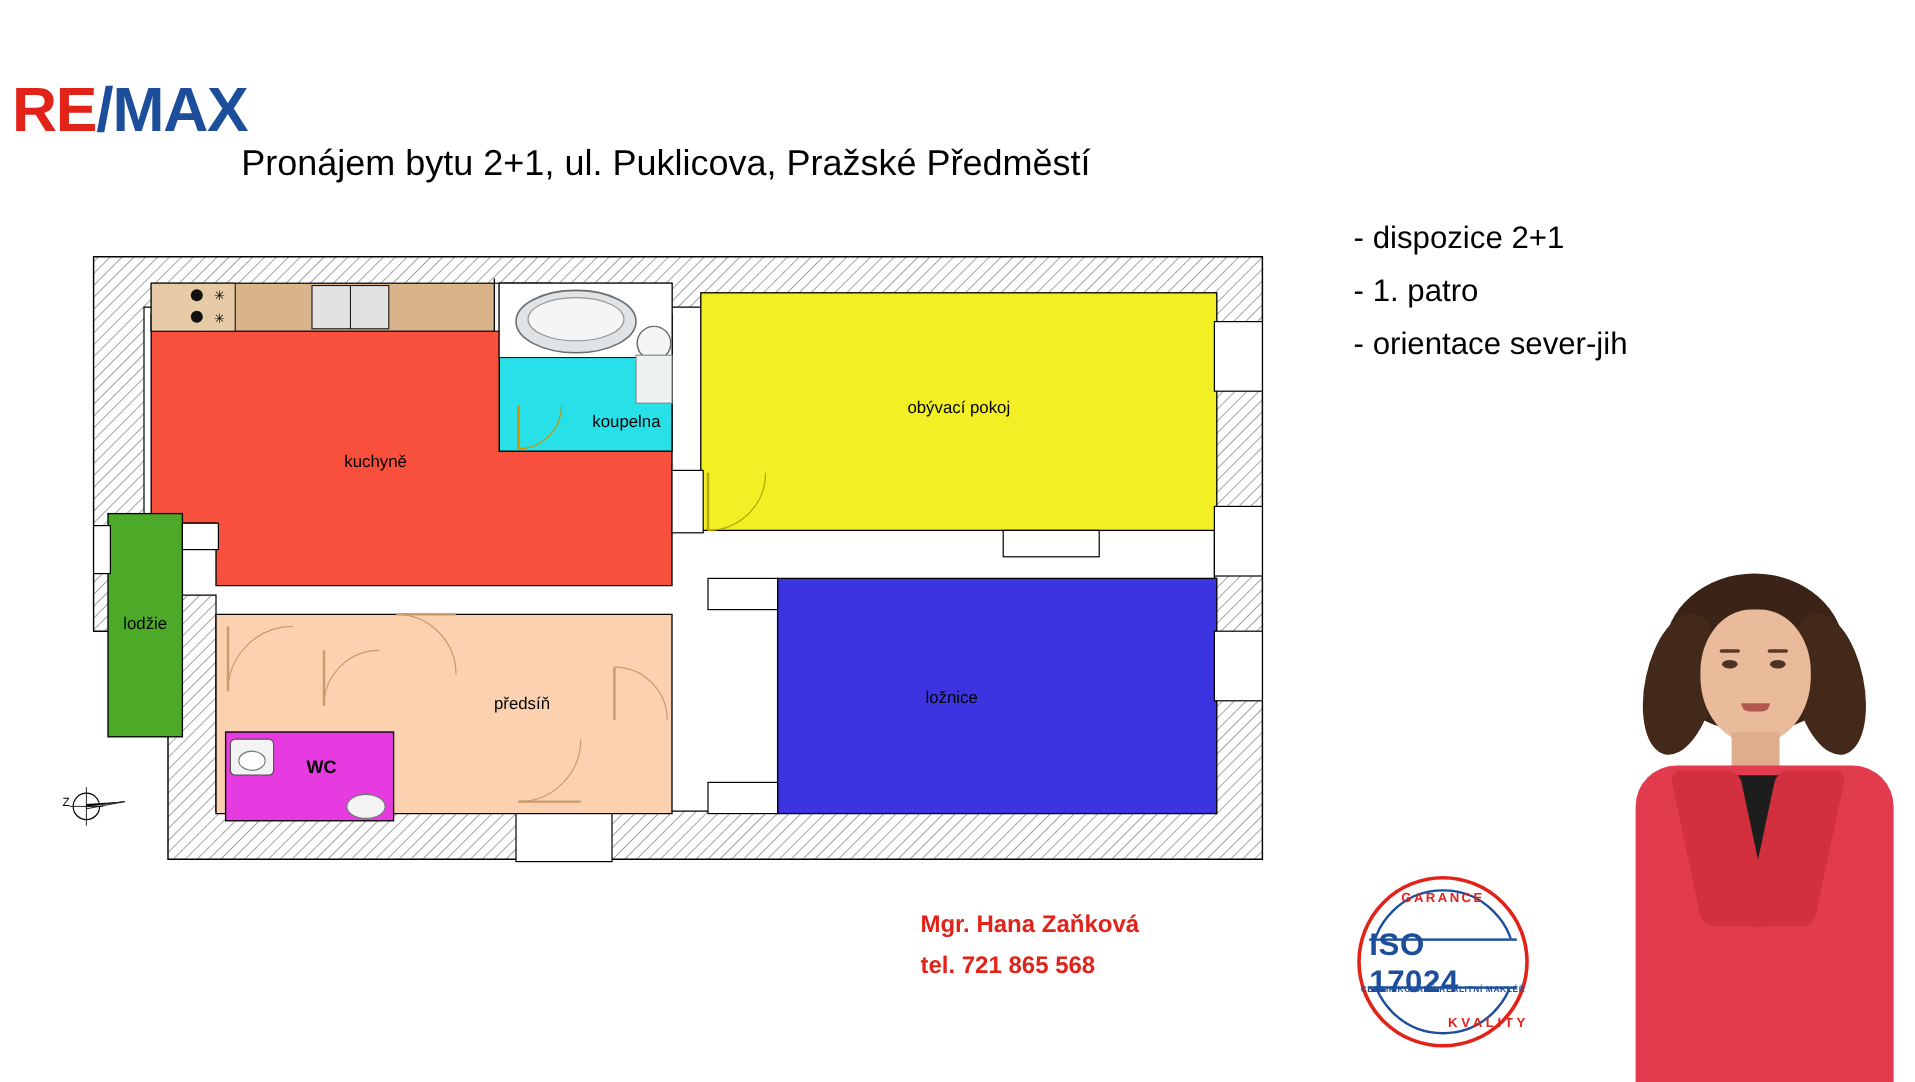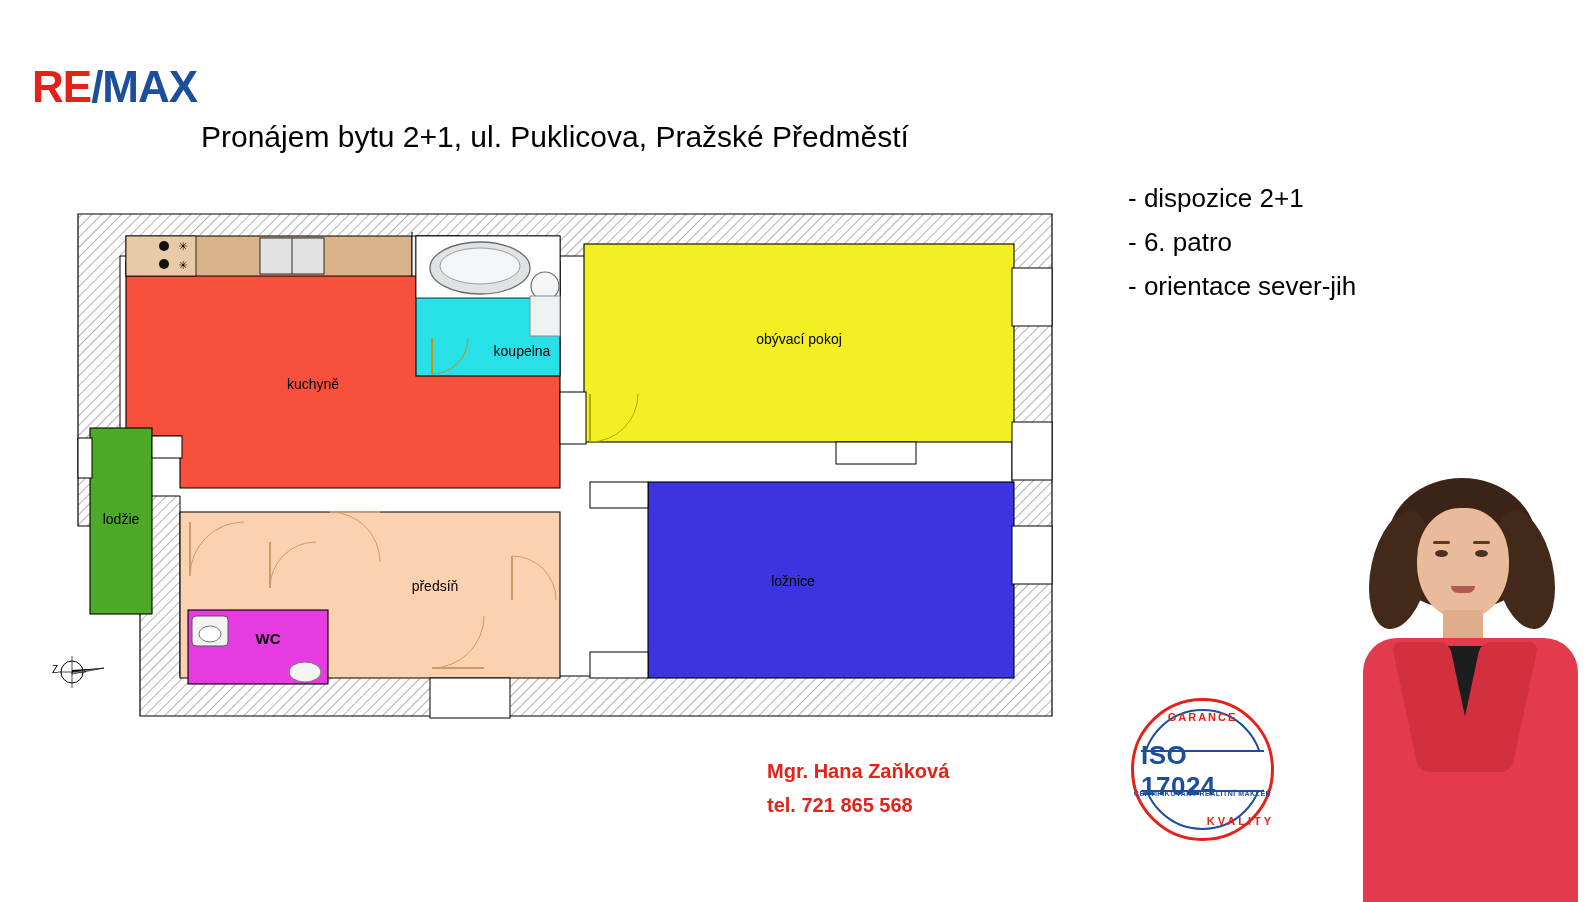--- a/index.html
+++ b/index.html
@@ -1,34 +1,34 @@
 <!DOCTYPE html>
 <html lang="cs"><head>
 <meta charset="utf-8">
 <style>
   html,body{margin:0;padding:0;background:#fff;}
   body{width:1596px;height:902px;position:relative;overflow:hidden;
        font-family:"Liberation Sans",sans-serif;color:#000;}
 
   
-  .logo{position:absolute;left:32px;top:62px;font-size:44px;font-weight:bold;letter-spacing:-1px;}
+  .logo{position:absolute;left:10px;top:62px;font-size:52px;font-weight:bold;letter-spacing:-1px;}
   .logo .red{color:#e2231a;}
   .logo .slash{color:#1c4e9c;}
   .logo .blue{color:#1c4e9c;}
   .title{position:absolute;left:201px;top:74px;font-size:30px;margin-top:46px;}
 
   
   .bullets{position:absolute;left:1128px;top:176px;font-size:26px;line-height:44px;}
 
   
   .contact{position:absolute;left:735px;top:754px;font-size:20px;font-weight:bold;
            color:#e2231a;line-height:34px;margin-left:32px;}
 
   
-  .iso{position:absolute;left:1131px;top:698px;width:143px;height:143px;}
+  .iso{position:absolute;left:1131px;top:730px;width:143px;height:143px;}
   .iso .ring{position:absolute;inset:0;border-radius:50%;border:3px solid #e2231a;
              background:#fff;}
   .iso .inner{position:absolute;left:11px;top:11px;right:11px;bottom:11px;border-radius:50%;
               border:2px solid #1c4e9c;}
   .iso .band{position:absolute;left:10px;right:10px;top:52px;height:38px;background:#fff;
              border-top:2px solid #1c4e9c;border-bottom:2px solid #1c4e9c;
              display:flex;align-items:center;justify-content:center;}
   .iso .band span{font-size:26px;font-weight:bold;color:#1c4e9c;letter-spacing:0.5px;}
   .iso .top{position:absolute;top:13px;left:0;right:0;text-align:center;font-size:11px;
             font-weight:bold;color:#e2231a;letter-spacing:2px;}
@@ -77,21 +77,21 @@
 <body>
 
 <div class="logo">
   <span class="red">RE</span><span class="slash">/</span><span class="blue">MAX</span>
 </div>
 
 <div class="title">Pronájem  bytu 2+1, ul. Puklicova, Pražské Předměstí</div>
 
 <div class="bullets">
   <div>- dispozice 2+1</div>
-  <div>- 6. patro</div>
+  <div>- 1. patro</div>
   <div>- orientace sever-jih</div>
 </div>
 
 <div class="contact">
   <div>Mgr. Hana Zaňková</div>
   <div>tel. 721 865 568</div>
 </div>
 
 <div class="iso">
   <div class="ring"></div>

